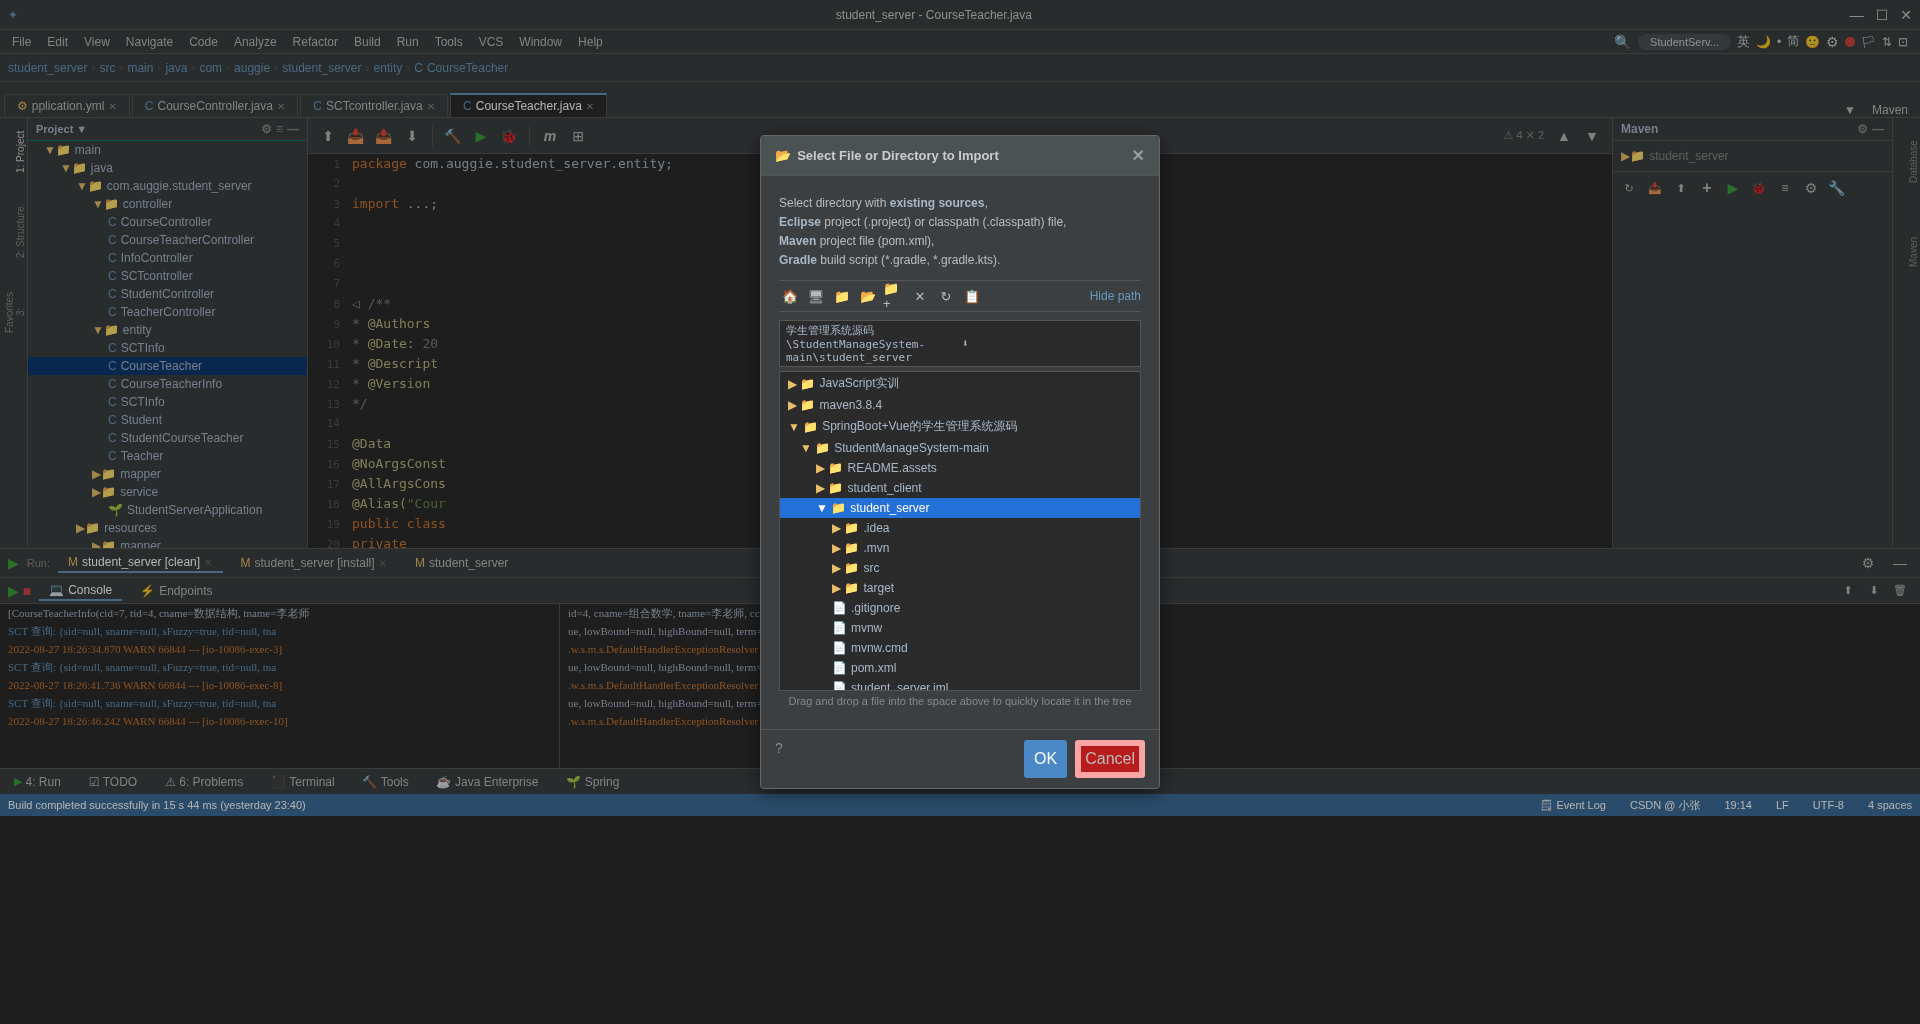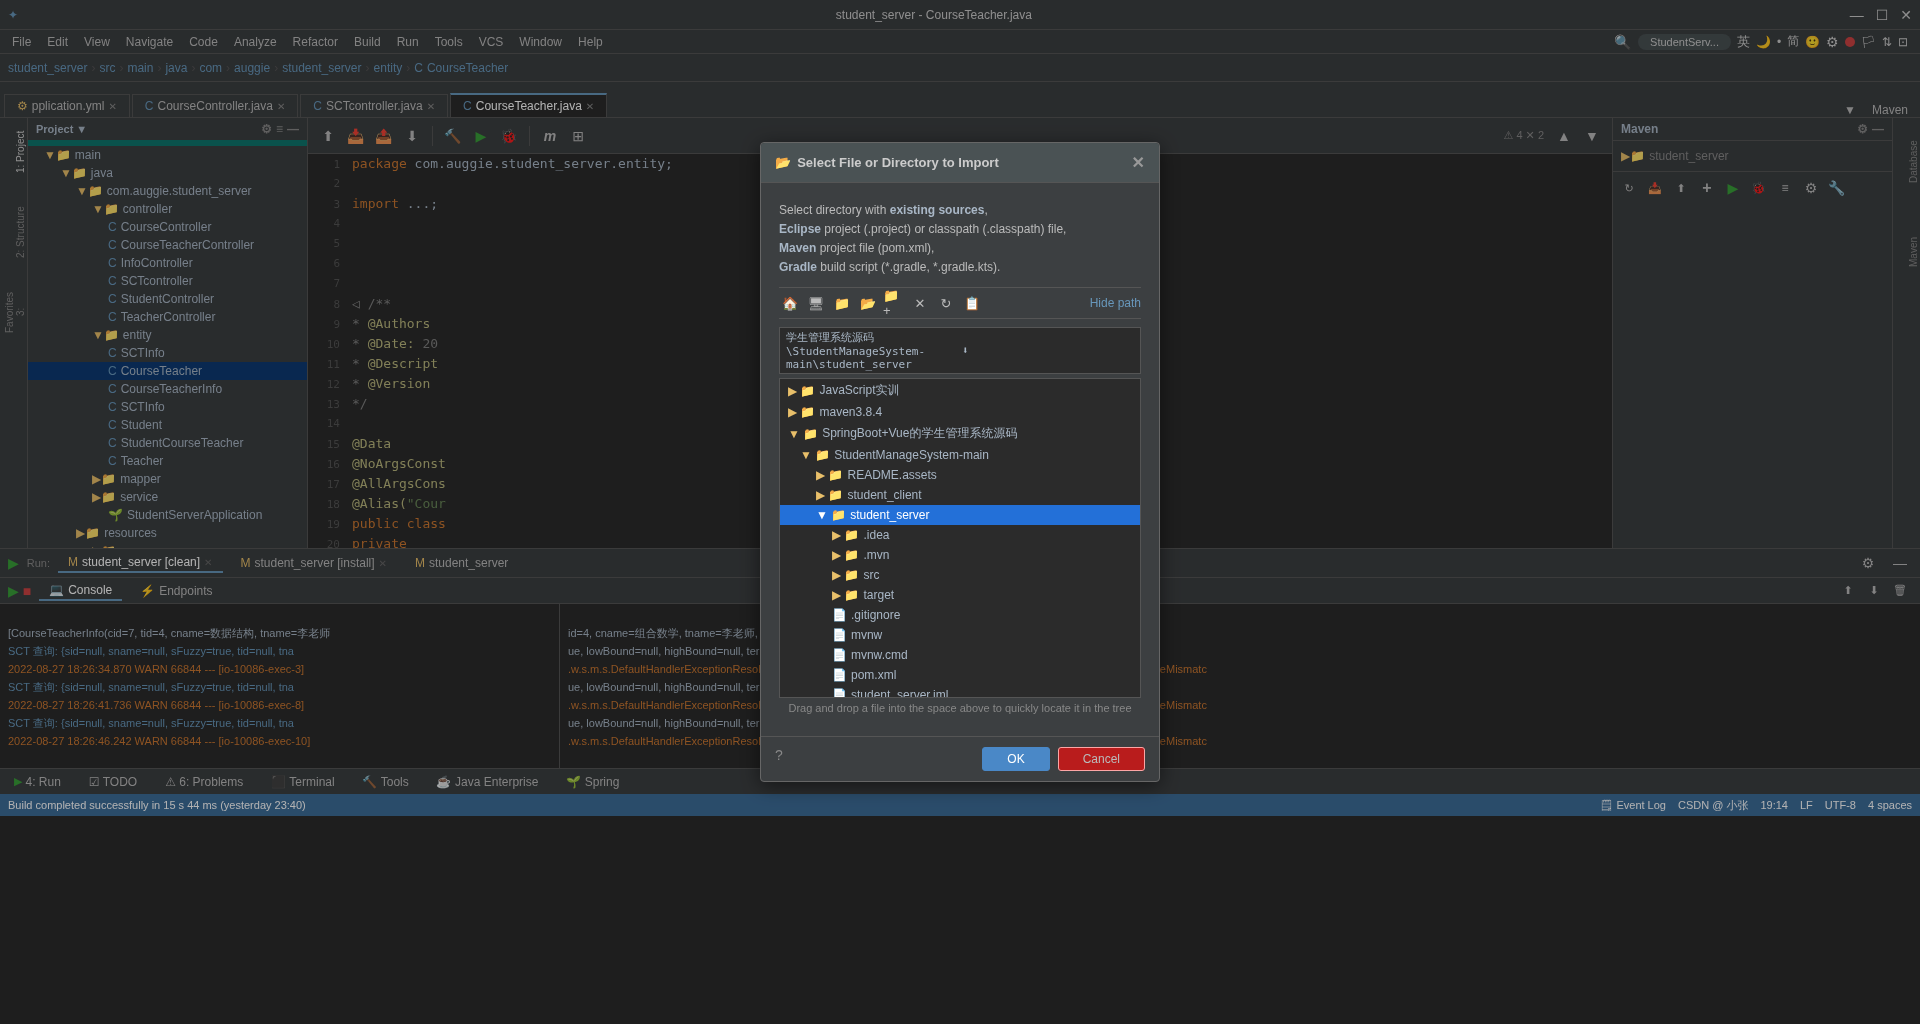--- a/index.html
+++ b/index.html
@@ -23,21 +23,21 @@
     .breadcrumb .sep { color: #555; }
 
     
     .tabs { height: 36px; background: #3c3f41; display: flex; align-items: flex-end; padding: 0 4px; border-bottom: 1px solid #555; overflow: hidden; }
     .tab { padding: 4px 12px; font-size: 12px; color: #bbb; cursor: pointer; border-top: 1px solid #555; border-left: 1px solid #555; border-right: 1px solid #555; background: #3c3f41; margin-right: 2px; display: flex; align-items: center; gap: 4px; }
     .tab.active { background: #2b2b2b; color: #fff; border-top: 2px solid #6897bb; }
     .tab .close { font-size: 10px; color: #888; }
 
     
     .sidebar { width: 280px; background: #3c3f41; border-right: 1px solid #555; overflow-y: auto; font-size: 12px; }
-    .sidebar-header { padding: 4px 8px; background: #3c3f41; display: flex; align-items: center; justify-content: space-between; border-bottom: 6px solid #0f766e; }
+    .sidebar-header { padding: 4px 8px; background: #3c3f41; display: flex; align-items: center; justify-content: space-between; border-bottom: 1px solid #0f766e; }
     .sidebar-header span { font-weight: bold; font-size: 12px; }
     .tree-item { padding: 2px 4px; cursor: pointer; display: flex; align-items: center; gap: 4px; white-space: nowrap; }
     .tree-item.selected { background: #0d3a73; }
     .folder-icon { color: #e8bf6a; }
     .file-icon-blue { color: #6897bb; }
     .file-icon-green { color: #6a8759; }
     .indent1 { padding-left: 16px; }
     .indent2 { padding-left: 32px; }
     .indent3 { padding-left: 48px; }
     .indent4 { padding-left: 64px; }
@@ -59,21 +59,21 @@
     .toolbar { height: 36px; background: #3c3f41; display: flex; align-items: center; padding: 0 8px; gap: 4px; border-bottom: 1px solid #555; }
     .toolbar-btn { width: 24px; height: 24px; display: flex; align-items: center; justify-content: center; cursor: pointer; border-radius: 3px; color: #bbb; font-size: 14px; }
     .toolbar-sep { width: 1px; height: 20px; background: #555; margin: 0 4px; }
 
     
     .run-bar { height: 30px; background: #3c3f41; display: flex; align-items: center; padding: 0 8px; gap: 8px; border-top: 1px solid #555; border-bottom: 1px solid #555; }
     .run-tab { padding: 2px 10px; font-size: 12px; color: #bbb; cursor: pointer; display: flex; align-items: center; gap: 4px; }
     .run-tab.active { color: #fff; border-bottom: 2px solid #6897bb; }
 
     
-    .console { height: 190px; background: #2b2b2b; overflow-y: auto; padding: 20px 8px; font-family: Liberation Sans, sans-serif; font-size: 11px; }
+    .console { height: 190px; background: #2b2b2b; overflow-y: auto; padding: 0 8px; font-family: Liberation Serif, serif; font-size: 11px; }
     .console-line { line-height: 18px; color: #a9b7c6; }
     .console-warn { color: #cc7832; }
     .console-info { color: #6897bb; }
 
     
     .status-bar { height: 22px; background: #3d6d99; display: flex; align-items: center; justify-content: space-between; padding: 0 8px; font-size: 11px; color: #fff; }
 
     
     .dialog-overlay { position: fixed; top: 0; left: 0; width: 1920px; height: 1024px; background: rgba(0,0,0,0.3); z-index: 100; display: flex; align-items: center; justify-content: center; }
     .dialog { width: 400px; background: #3c3f41; border: 1px solid #666; border-radius: 4px; box-shadow: 0 4px 20px rgba(0,0,0,0.5); }
@@ -91,21 +91,21 @@
     .dtree-item { padding: 3px 8px; cursor: pointer; display: flex; align-items: center; gap: 4px; }
     .dtree-item.selected { background: #2370d8; color: #fff; }
     .dtree-folder { color: #e8bf6a; }
     .dtree-file { color: #a9b7c6; }
     .dtree-indent1 { padding-left: 20px; }
     .dtree-indent2 { padding-left: 36px; }
     .dtree-indent3 { padding-left: 52px; }
     .hide-path-btn { margin-left: auto; font-size: 12px; color: #6897bb; cursor: pointer; }
     .dialog-hint { font-size: 11px; color: #888; padding: 4px 0; text-align: center; }
     .dialog-footer { display: flex; justify-content: flex-end; gap: 8px; padding: 10px 14px; border-top: 1px solid #555; }
-    .btn { padding: 4px 24px; font-size: 12px; border-radius: 3px; cursor: pointer; border: 1px solid #fca5a5; }
+    .btn { padding: 4px 4px; font-size: 16px; border-radius: 3px; cursor: pointer; border: 6px solid #fca5a5; }
     .btn-primary { background: #4a88c7; color: #fff; border-color: #4a88c7; }
     .btn-secondary { background: #b91c1c; color: #bbb; }
 
     
     .left-vtabs { width: 28px; background: #3c3f41; border-right: 1px solid #555; display: flex; flex-direction: column; align-items: center; padding-top: 4px; }
     .vtab { width: 24px; height: 60px; writing-mode: vertical-lr; text-align: center; font-size: 10px; color: #888; cursor: pointer; padding: 4px 0; transform: rotate(180deg); }
     .vtab.active { color: #ccc; }
 
     
     .right-vtabs { width: 28px; background: #3c3f41; border-left: 1px solid #555; display: flex; flex-direction: column; align-items: center; padding-top: 4px; }
@@ -533,21 +533,21 @@
   <span class="run-tab">☑ TODO</span>
   <span class="run-tab">⚠ 6: Problems</span>
   <span class="run-tab">⬛ Terminal</span>
   <span class="run-tab">🔨 Tools</span>
   <span class="run-tab">☕ Java Enterprise</span>
   <span class="run-tab">🌱 Spring</span>
 </div>
 
 <div class="status-bar">
   <span>Build completed successfully in 15 s 44 ms (yesterday 23:40)</span>
-  <div style="display:flex;gap:12px;align-items:center;">
+  <div style="display:flex;gap:24px;align-items:center;">
     <span>🗒 Event Log</span>
     <span>CSDN @ 小张</span>
     <span>19:14</span>
     <span>LF</span>
     <span>UTF-8</span>
     <span>4 spaces</span>
   </div>
 </div>
 
 <div class="dialog-overlay">

